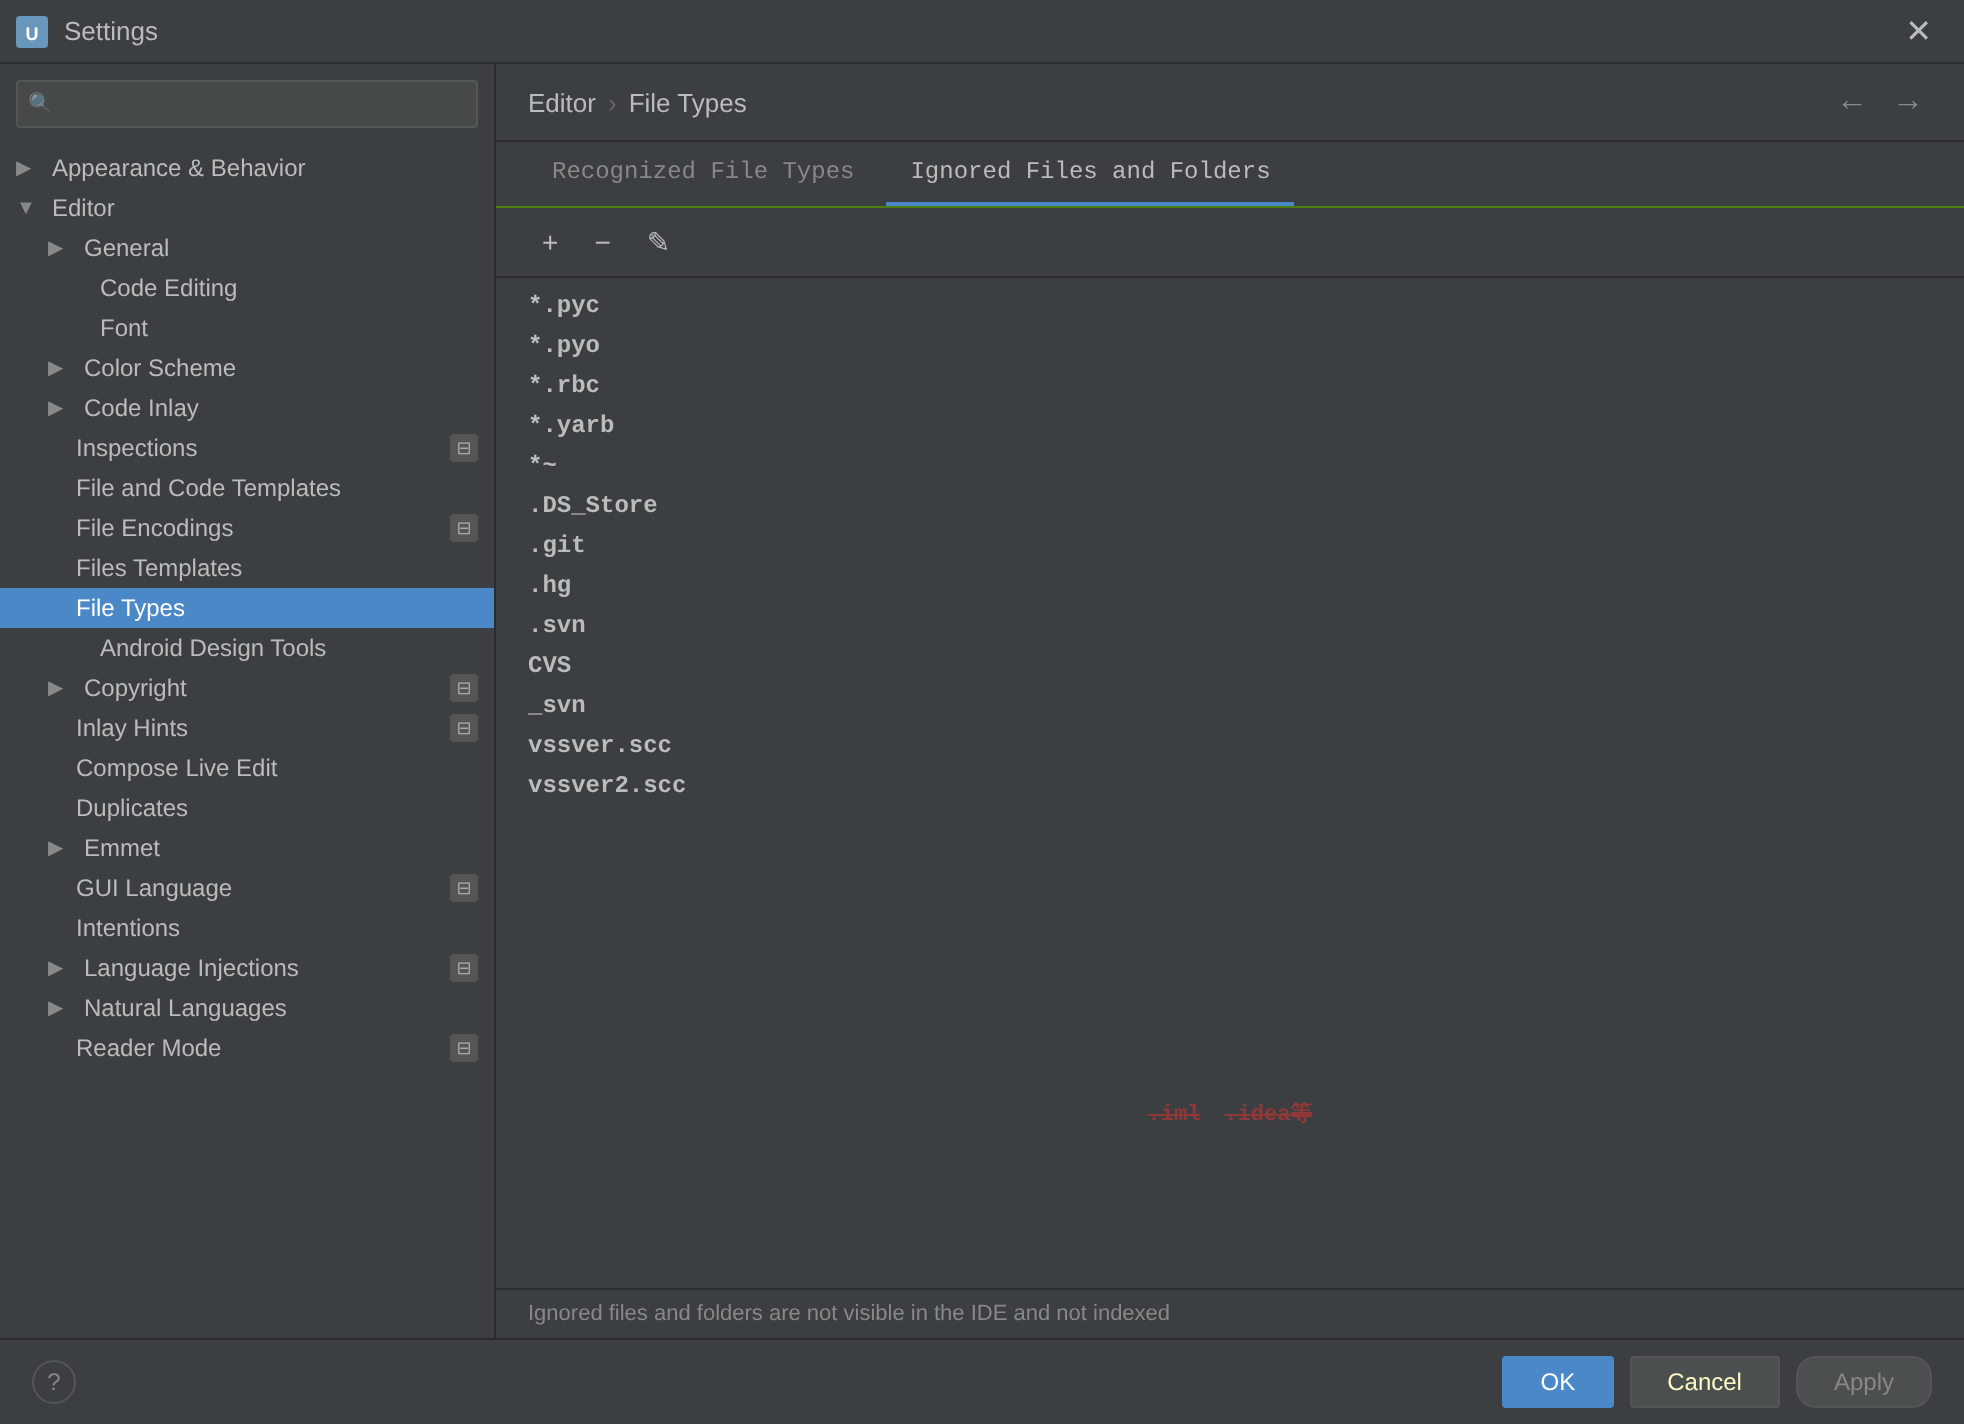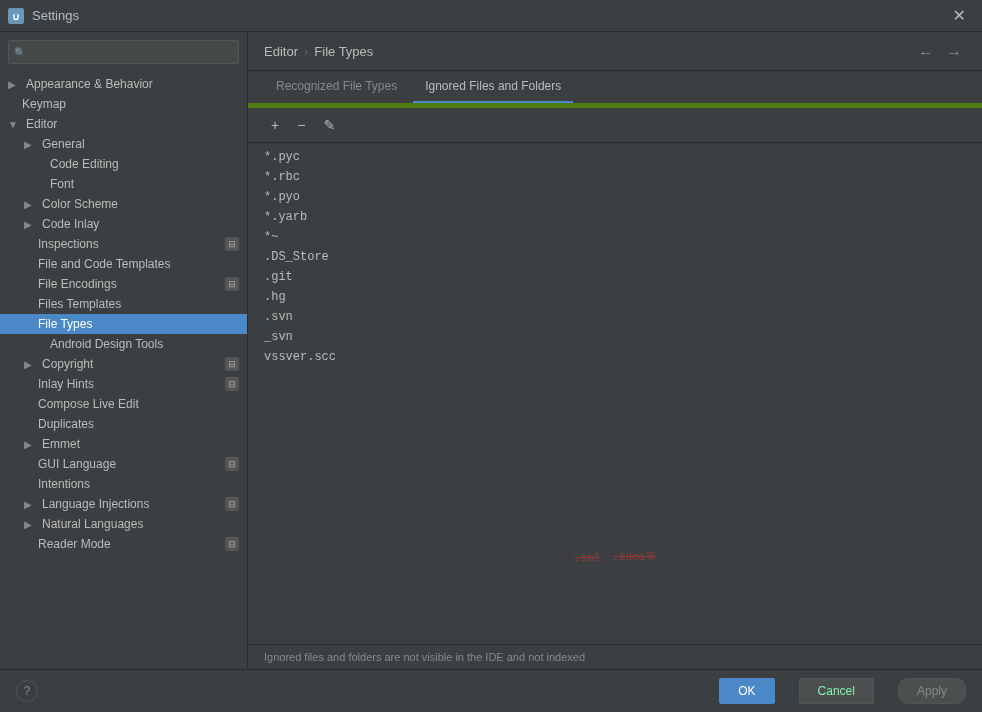--- a/index.html
+++ b/index.html
@@ -164,23 +164,24 @@
     .breadcrumb-nav-btn {
       background: none;
       border: none;
       color: #888;
       cursor: pointer;
       font-size: 16px;
       padding: 2px 4px;
     }
     .tabs-bar {
       display: flex;
-      border-bottom: 5px solid #4d7c0f;
+      border-bottom: 1px solid #4d7c0f;
       padding: 0 16px;
       flex-shrink: 0;
+      font-family: Liberation Mono, monospace;
     }
     .tab {
       padding: 8px 12px;
       cursor: pointer;
       color: #888;
       font-size: 12px;
       border-bottom: 2px solid transparent;
       margin-right: 4px;
     }
     .tab.active {
@@ -208,20 +209,21 @@
       cursor: pointer;
       padding: 2px 6px;
       font-size: 14px;
       border-radius: 2px;
     }
     .list-area {
       flex: 1;
       overflow-y: auto;
       padding: 4px 0;
       position: relative;
+      font-weight: bold;
     }
     .list-item {
       padding: 3px 16px;
       cursor: pointer;
       font-size: 12px;
       color: #bbbbbb;
       font-family: 'Courier New', monospace;
     }
     .drag-area {
       position: absolute;
@@ -264,37 +266,37 @@
       width: 22px;
       height: 22px;
       font-size: 12px;
       cursor: pointer;
       display: flex;
       align-items: center;
       justify-content: center;
     }
     .footer-right {
       display: flex;
-      gap: 24px;
+      gap: 8px;
     }
     .btn {
       padding: 5px 18px;
       font-size: 12px;
       cursor: pointer;
       border-radius: 2px;
       border: 1px solid transparent;
     }
     .btn-ok {
       background: #4a88c7;
       color: white;
       border-color: #4a88c7;
     }
     .btn-cancel {
       background: #4b4f50;
-      color: #86efac;
+      color: #fef9c3;
       border-color: #555;
     }
     .btn-apply {
       background: #4b4f50;
       color: #888;
       border-color: #555;
       border-radius: 10px;
     }
     .btn-apply:disabled { opacity: 0.5; }
     ::-webkit-scrollbar { width: 6px; height: 6px; }
@@ -327,25 +329,20 @@
       </div>
       <div class="nav-tree" id="nav-tree">
 
       <div class="nav-item">
             <span class="indent" style="width: 0px; display: inline-block;"></span>
             <span class="arrow" style="margin-right: 4px;">▶</span>
             <span>Appearance &amp; Behavior</span>
           </div>
           <div class="nav-item">
             <span class="indent" style="width: 0px; display: inline-block;"></span>
-            <span style="width: 14px; display: inline-block;"></span>
-            <span>Keymap</span>
-          </div>
-          <div class="nav-item">
-            <span class="indent" style="width: 0px; display: inline-block;"></span>
             <span class="arrow" style="margin-right: 4px;">▼</span>
             <span>Editor</span>
           </div>
           <div class="nav-item">
             <span class="indent" style="width: 16px; display: inline-block;"></span>
             <span class="arrow" style="margin-right: 4px;">▶</span>
             <span>General</span>
           </div>
           <div class="nav-item">
             <span class="indent" style="width: 28px; display: inline-block;"></span>
@@ -484,30 +481,32 @@
 
         <div class="toolbar">
           <button class="toolbar-btn">+</button>
           <button class="toolbar-btn">−</button>
           <button class="toolbar-btn">✎</button>
         </div>
 
         <div class="list-area" id="ignored-list">
 
           <div class="list-item">*.pyc</div>
+            <div class="list-item">*.pyo</div>
             <div class="list-item">*.rbc</div>
-            <div class="list-item">*.pyo</div>
             <div class="list-item">*.yarb</div>
             <div class="list-item">*~</div>
             <div class="list-item">.DS_Store</div>
             <div class="list-item">.git</div>
             <div class="list-item">.hg</div>
             <div class="list-item">.svn</div>
+            <div class="list-item">CVS</div>
             <div class="list-item">_svn</div>
             <div class="list-item">vssver.scc</div>
+            <div class="list-item">vssver2.scc</div>
             <div class="drag-area" id="drag-area">
             <span class="drag-label">.iml</span>
             <span class="drag-label">.idea等</span>
           </div>
         </div>
 
         <div class="status-bar">
           <span>Ignored files and folders are not visible in the IDE and not indexed</span>
         </div>
       </div>

